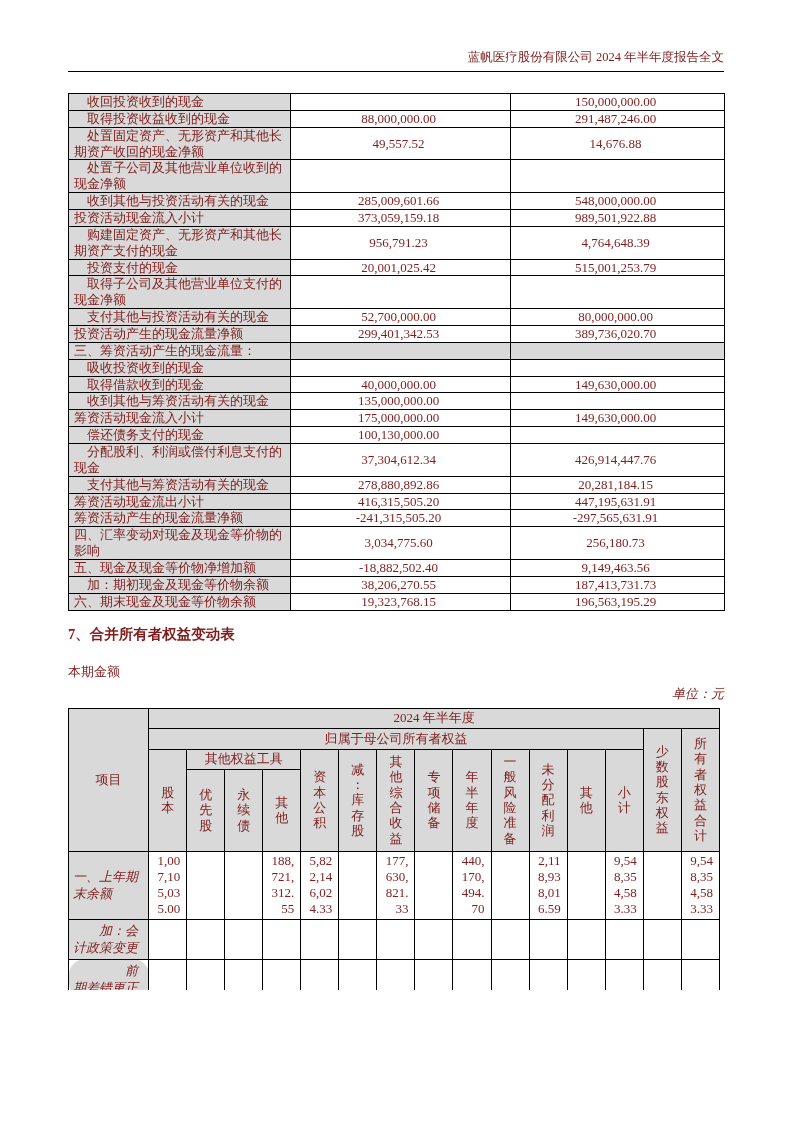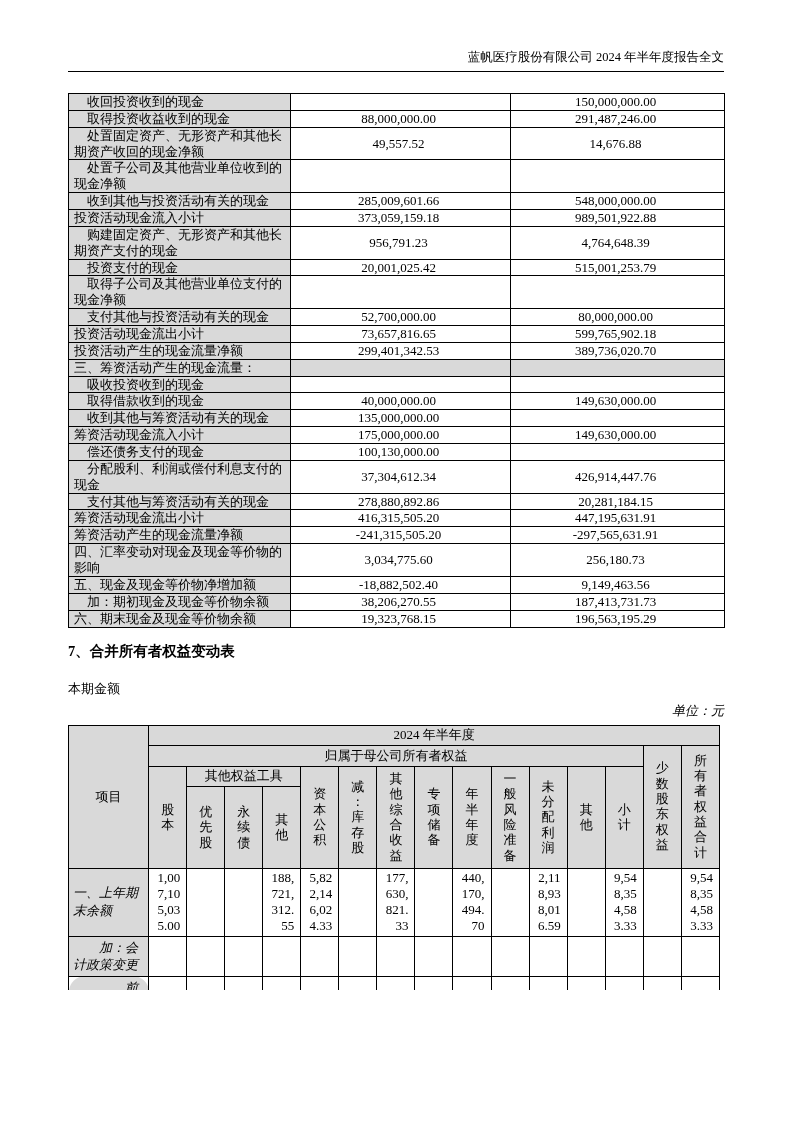--- a/index.html
+++ b/index.html
@@ -1,17 +1,17 @@
 <!DOCTYPE html>
 <html><head>
 <meta charset="utf-8">
 <style>
   html,body{margin:0;padding:0;background:#fff;}
   .page{width:793px;height:990px;background:#fff;position:relative;overflow:hidden;
-        font-family:"Liberation Serif","DejaVu Serif",serif;color:#000000;}
+        font-family:"Liberation Serif","DejaVu Serif",serif;color:#7f1d1d;}
   .content{padding:50px 69px 0 68px;}
   .doc-header{text-align:right;font-size:12.5px;line-height:1.2;padding-bottom:6px;
               border-bottom:1.5px solid #000;}
 
   
   table.t1{border-collapse:collapse;table-layout:fixed;width:656px;margin-top:21px;
            font-size:13px;border:1.5px solid #000;}
   .t1 td{border:1px solid #000;line-height:1.22;vertical-align:middle;padding-top:0;padding-bottom:0;}
   .t1 td.lbl{background:#d9d9d9;text-align:left;padding-left:5px;padding-right:4px;}
   .t1 td.val{text-align:center;padding-right:6px;padding-left:2px;background:#fff;}
@@ -104,25 +104,20 @@
             <td class="lbl ind1">取得子公司及其他营业单位支付的现金净额</td>
             <td class="val"></td>
             <td class="val"></td>
           </tr>
           <tr>
             <td class="lbl ind1">支付其他与投资活动有关的现金</td>
             <td class="val">52,700,000.00</td>
             <td class="val">80,000,000.00</td>
           </tr>
           <tr>
-            <td class="lbl">投资活动现金流出小计</td>
-            <td class="val">73,657,816.65</td>
-            <td class="val">599,765,902.18</td>
-          </tr>
-          <tr>
             <td class="lbl">投资活动产生的现金流量净额</td>
             <td class="val">299,401,342.53</td>
             <td class="val">389,736,020.70</td>
           </tr>
           <tr class="section">
             <td class="lbl">三、筹资活动产生的现金流量：</td>
             <td class="val"></td>
             <td class="val"></td>
           </tr>
           <tr>

